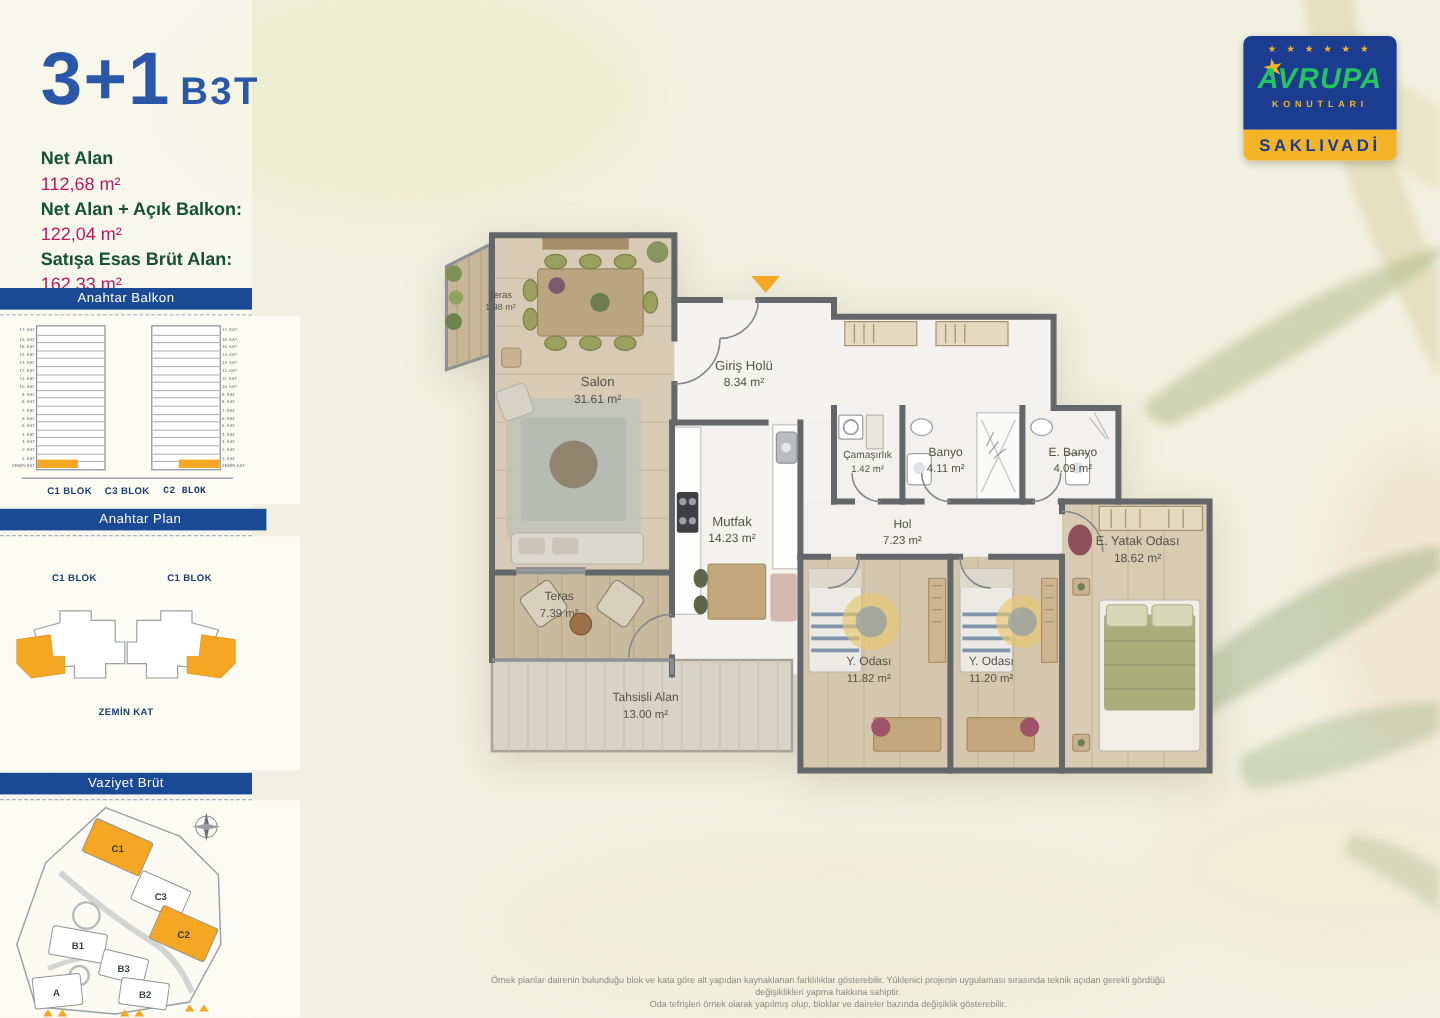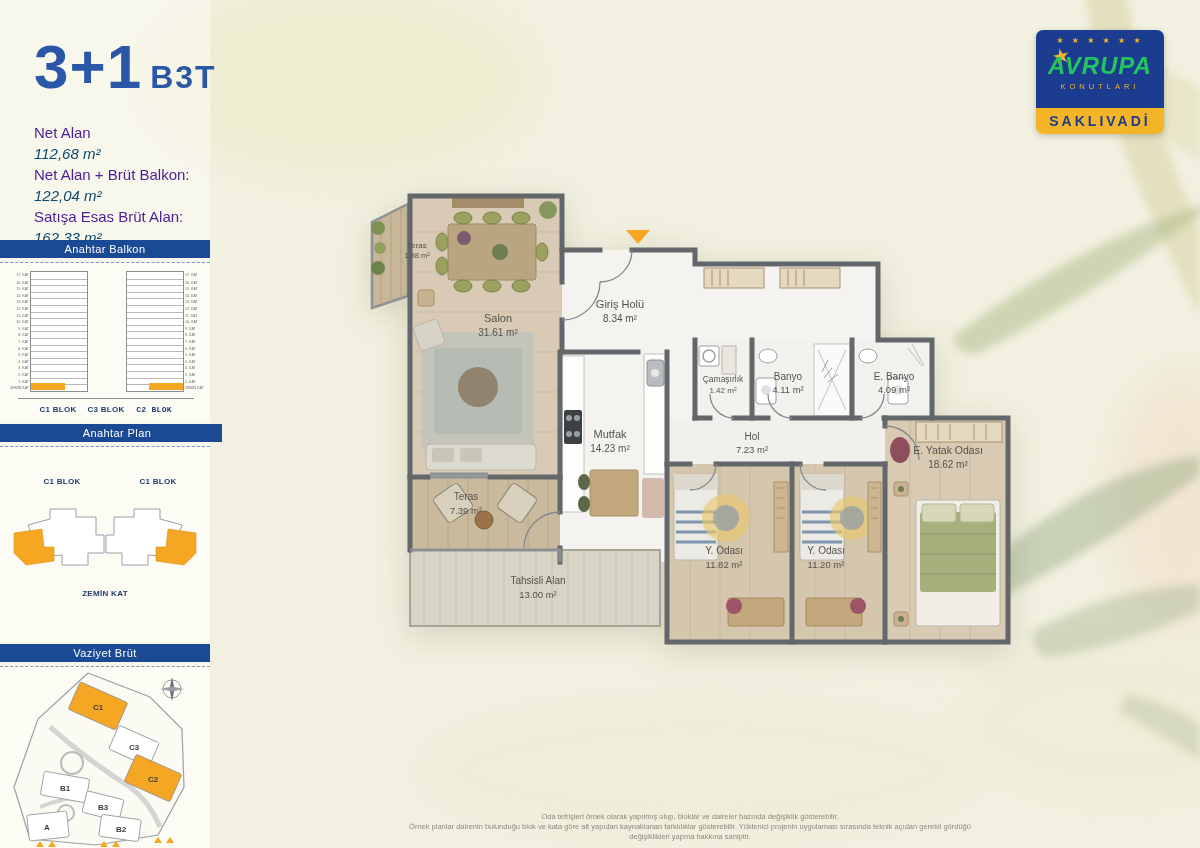--- a/index.html
+++ b/index.html
@@ -9,49 +9,49 @@
     font-family:"Liberation Sans", sans-serif;
     color:#12233f;
   }
   .bg-art{position:absolute;inset:0;pointer-events:none;}
   
   .sidebar{position:absolute;left:0;top:0;width:210px;height:848px;background:rgba(253,252,245,.55);}
   .title-row{position:absolute;left:34px;top:36px;white-space:nowrap;}
   .title-main{font-size:62px;font-weight:bold;color:#2b57a8;letter-spacing:1px;line-height:62px;}
   .title-code{font-size:32px;font-weight:bold;color:#2b57a8;margin-left:8px;letter-spacing:2px;}
   .stats{position:absolute;left:34px;top:122px;font-size:15px;line-height:21px;}
-  .stat-label{font-weight:normal;color:#4c1d95;}
-  .stat-value{color:#0c4a6e;font-style:italic;}
+  .stat-label{font-weight:bold;color:#14532d;}
+  .stat-value{color:#be185d;}
   .section-header{
     position:absolute;left:0;width:210px;height:18px;background:#1a4a94;color:#fff;
     font-size:11px;text-align:center;line-height:18px;letter-spacing:.4px;
   }
   .dashed{position:absolute;left:0;width:210px;border-top:1.5px dashed #8097bd;}
-  .panel{position:absolute;left:0;width:210px;background:#fcfbf4;}
+  .panel{position:absolute;left:0;width:250px;background:#fcfbf4;}
   
   .tower{position:absolute;width:56px;border:1px solid #8a8e92;background:#fff;}
   .tower-row{position:relative;height:6.6px;border-top:.6px solid #b7b9ba;box-sizing:border-box;}
   .tower-row:first-child{border-top:none;}
   .tower-row .lbl{position:absolute;top:0;font-size:3.6px;color:#6b6f73;line-height:6.6px;white-space:nowrap;}
   .tower-left .lbl{right:100%;padding-right:2px;}
   .tower-right .lbl{left:100%;padding-left:2px;}
   .tower-orange{position:absolute;bottom:.6px;height:7px;width:60%;background:#f5a623;}
   .tower-ground{position:absolute;border-top:1px solid #8a8e92;}
   .block-label{position:absolute;font-size:8px;font-weight:bold;color:#1d3e73;letter-spacing:.3px;white-space:nowrap;transform:translateX(-50%);}
   .mini-label{position:absolute;font-size:8px;font-weight:bold;color:#1d3e73;letter-spacing:.3px;transform:translateX(-50%);white-space:nowrap;}
   
   .logo{position:absolute;left:1036px;top:30px;width:128px;height:104px;border-radius:7px;overflow:hidden;
         box-shadow:0 2px 6px rgba(60,60,40,.25);}
   .logo-top{position:relative;height:78px;background:#1c3c8f;}
   .logo-stars{position:absolute;left:0;top:6px;width:100%;text-align:center;color:#f4b428;font-size:8px;letter-spacing:3px;}
   .logo-brand{position:absolute;left:0;top:22px;width:100%;text-align:center;color:#22c55e;
               font-size:24px;font-weight:bold;font-style:italic;letter-spacing:1px;}
   .logo-bigstar{position:absolute;left:16px;top:14px;color:#f4b428;font-size:20px;transform:rotate(-12deg);}
   .logo-sub{position:absolute;left:0;top:52px;width:100%;text-align:center;color:#f4b428;
-            font-size:7.5px;font-weight:normal;letter-spacing:4px;}
+            font-size:7.5px;font-weight:bold;letter-spacing:4px;}
   .logo-band{height:26px;background:#f4b428;color:#1c3c8f;font-weight:bold;font-size:14px;
              letter-spacing:3px;text-align:center;line-height:26px;}
   
   .plan-area{position:absolute;left:360px;top:182px;width:662px;height:472px;
              filter:drop-shadow(0 8px 16px rgba(110,100,60,.22));}
   .footer{position:absolute;left:390px;top:812px;width:600px;text-align:center;
           font-size:7.5px;line-height:10px;color:#8b8b80;}
   svg text{font-family:"Liberation Sans", sans-serif;}
 </style>
 </head>
@@ -85,21 +85,21 @@
 
 <div class="sidebar">
 
   <div class="title-row">
     <span class="title-main">3+1</span><span class="title-code">B3T</span>
   </div>
 
   <div class="stats">
     <div class="stat-label">Net Alan</div>
     <div class="stat-value">112,68 m²</div>
-    <div class="stat-label">Net Alan + Brüt Balkon:</div>
+    <div class="stat-label">Net Alan + Açık Balkon:</div>
     <div class="stat-value">122,04 m²</div>
     <div class="stat-label">Satışa Esas Brüt Alan:</div>
     <div class="stat-value">162,33 m²</div>
   </div>
 
   <div class="section-header" style="top:240px;">Anahtar Balkon</div>
   <div class="dashed" style="top:262px;"></div>
   <div class="panel" style="top:263px;height:157px;">
     <div id="towerL" class="tower tower-left" style="left:30px;top:8px;">
         <div class="tower-row">
@@ -547,15 +547,15 @@
     <text x="466" y="386" font-size="9.5">11.20 m²</text>
     <text x="106" y="318" font-size="10">Teras</text>
     <text x="106" y="332" font-size="9.5">7.39 m²</text>
     <text x="178" y="402" font-size="10">Tahsisli Alan</text>
     <text x="178" y="416" font-size="9.5">13.00 m²</text>
   </g>
 </svg>
 </div>
 
 <div class="footer">
+  <div>Örnek planlar dairenin bulunduğu blok ve kata göre alt yapıdan kaynaklanan farklılıklar gösterebilir. Yüklenici projenin uygulaması sırasında teknik açıdan gerekli gördüğü değişiklikleri yapma hakkına sahiptir.</div>
   <div>Oda tefrişleri örnek olarak yapılmış olup, bloklar ve daireler bazında değişiklik gösterebilir.</div>
-  <div>Örnek planlar dairenin bulunduğu blok ve kata göre alt yapıdan kaynaklanan farklılıklar gösterebilir. Yüklenici projenin uygulaması sırasında teknik açıdan gerekli gördüğü değişiklikleri yapma hakkına sahiptir.</div>
 </div>
 
 </body></html>

